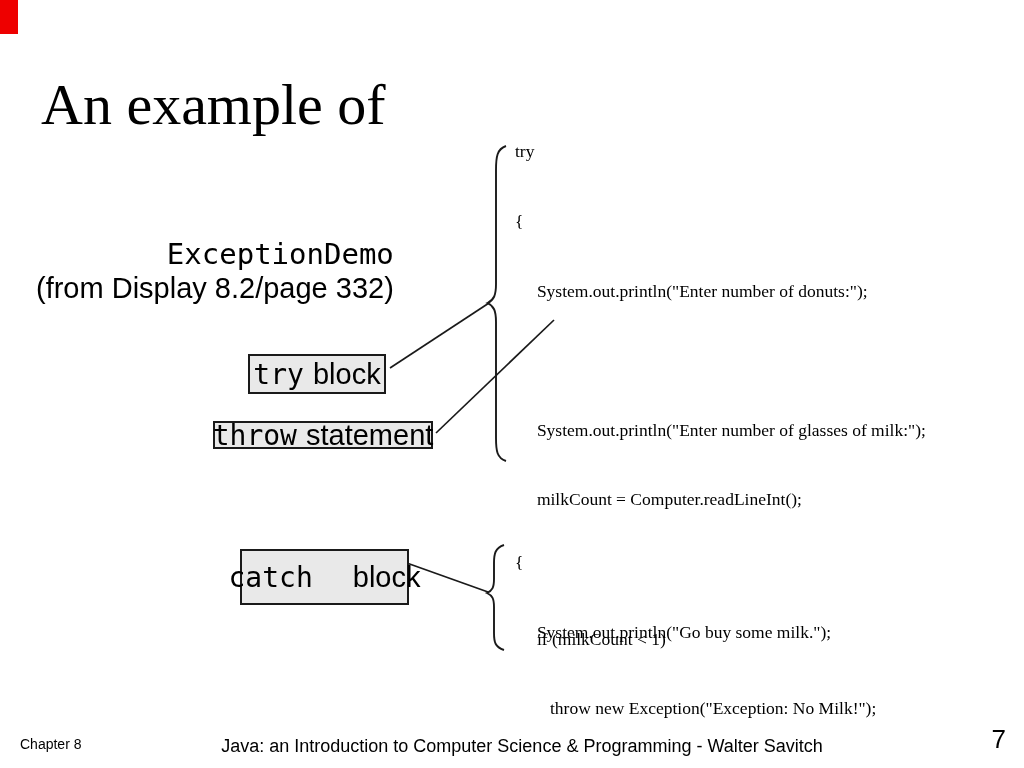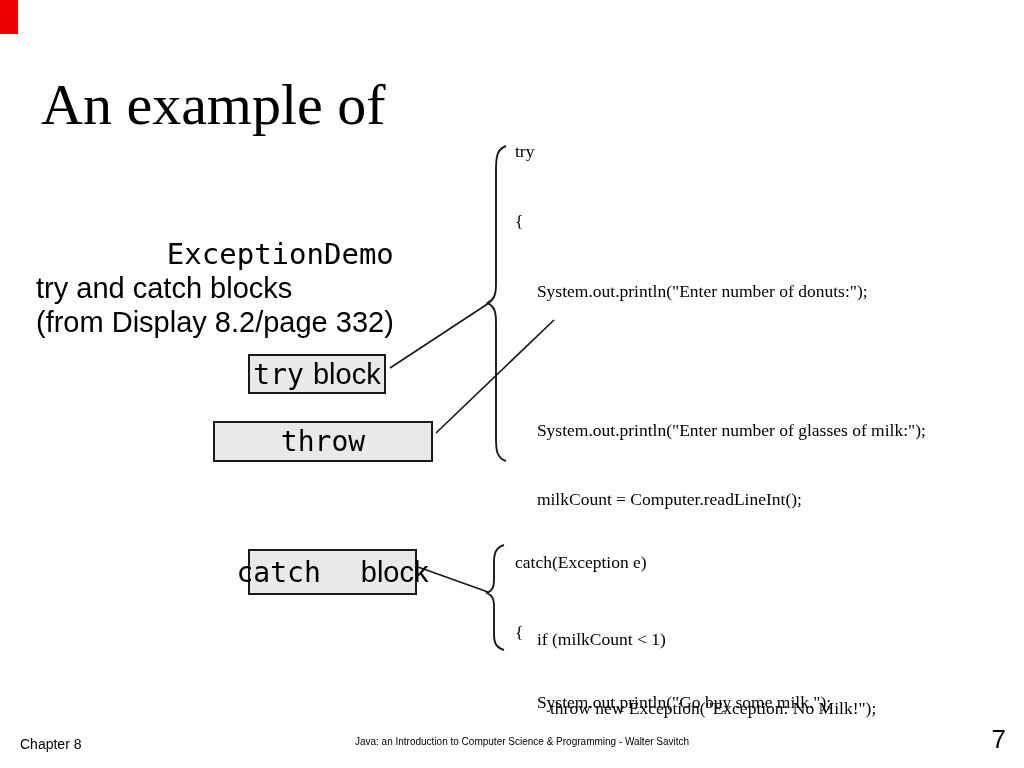--- a/index.html
+++ b/index.html
@@ -54,22 +54,22 @@
     background: #e9e9e9;
     border: 2px solid #1a1a1a;
     display: flex;
     align-items: center;
     justify-content: center;
     gap: 9px;
     box-sizing: border-box;
     white-space: nowrap;
   }
   #try-box   { left: 248px; top: 354px; width: 138px; height: 40px; }
-  #throw-box { left: 213px; top: 421px; width: 220px; height: 41px; }
-  #catch-box { left: 248px; top: 549px; width: 169px; height: 46px; gap: 40px; }
+  #throw-box { left: 213px; top: 421px; width: 220px; height: 28px; }
+  #catch-box { left: 240px; top: 549px; width: 169px; height: 56px; gap: 40px; }
   .kw {
     font-family: "DejaVu Sans Mono", "Liberation Mono", monospace;
     font-size: 28px;
   }
   .kw-rest {
     font-family: "Liberation Sans", sans-serif;
     font-size: 29px;
   }
 
   
@@ -85,21 +85,21 @@
 
   
   #footer-chapter {
     left: 20px; top: 736px;
     font-size: 14px;
     text-align: right;
   }
   #footer-book {
     left: 0; right: 0; top: 736px;
     text-align: center;
-    font-size: 10px;
+    font-size: 18px;
     padding-left: 20px;
   }
   #footer-page {
     right: 18px; top: 724px;
     font-size: 26px;
   }
 </style>
 </head>
 <body>
 
@@ -112,30 +112,30 @@
   <line class="stroke-line" x1="436" y1="433" x2="554" y2="320"></line>
   <line class="stroke-line" x1="404" y1="562" x2="488" y2="592"></line>
 </svg>
 
 <div class="abs" id="title">
   <div>An example of</div>
 </div>
 
 <div class="abs" id="subtitle">
   <div class="sub-mono">ExceptionDemo</div>
-  <div class="sub-sans">try and catch blocks</div>
   <div class="sub-sans">(from Display 8.2/page 332)</div>
 </div>
 
 <div class="abs callout" id="try-box">
   <span class="kw">try</span>
     <span class="kw-rest">block</span>
 </div>
 <div class="abs callout" id="throw-box">
   <span class="kw">throw</span>
+    <span class="kw-rest">statement</span>
 </div>
 <div class="abs callout" id="catch-box">
   <span class="kw">catch</span>
     <span class="kw-rest">block</span>
 </div>
 
 <div class="abs code-block" id="try-code">
   <div class="code-line">try</div>
   <div class="code-line">{</div>
   <div class="code-line">     System.out.println("Enter number of donuts:");</div>
@@ -148,21 +148,20 @@
   
   
   
   
   
   
   
 </div>
 
 <div class="abs code-block" id="catch-code">
-  <div class="code-line">catch(Exception e)</div>
   <div class="code-line">{</div>
   <div class="code-line">     System.out.println("Go buy some milk.");</div>
   
   
   
 </div>
 
 <div class="abs" id="footer-chapter">Chapter 8</div>
 <div class="abs" id="footer-book">Java: an Introduction to Computer Science &amp; Programming - Walter Savitch</div>
 <div class="abs" id="footer-page">7</div>

